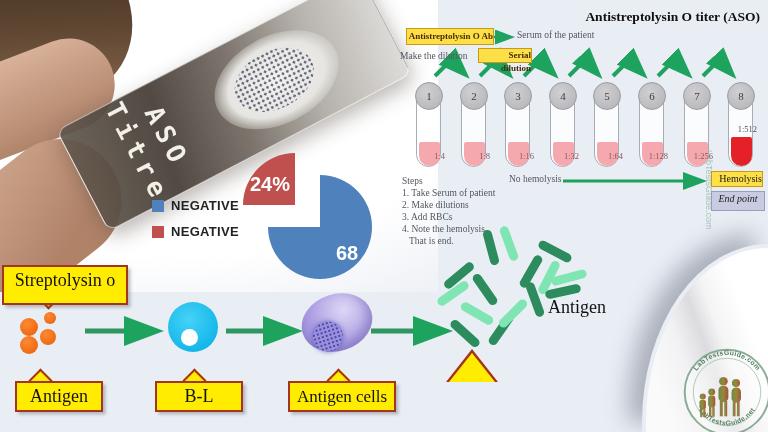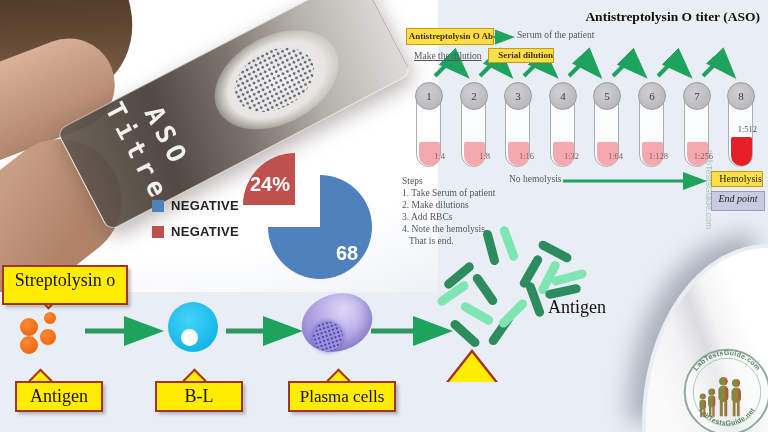--- a/index.html
+++ b/index.html
@@ -37,24 +37,24 @@
           font-size:13px;font-weight:600;color:#222;letter-spacing:.3px;margin-top:12px;}
   .legend-item{display:flex;align-items:center;margin-bottom:11px;}
   .swatch{width:12px;height:12px;margin-right:7px;display:inline-block;}
   .swatch.blue{background:#4f81bd;} .swatch.red{background:#c0504d;}
   
   .title{position:absolute;left:510px;top:9px;width:250px;text-align:right;z-index:3;
          font-size:13.5px;font-weight:bold;color:#101010;}
   .ybox{background:#fde047;border:1px solid #c99a18;color:#4a2a08;text-align:right;z-index:3;
         position:absolute;font-weight:bold;box-sizing:border-box;}
   .ab-box{left:406px;top:28px;width:88px;height:17px;font-size:9px;line-height:15px;}
-  .serial-box{left:488px;top:48px;width:66px;height:15px;font-size:9px;line-height:13px;}
+  .serial-box{left:478px;top:48px;width:54px;height:15px;font-size:9px;line-height:13px;}
   .small-note{position:absolute;z-index:3;font-size:9.5px;color:#55555f;}
   .serum-label{left:517px;top:30px;}
-  .make-dilution{left:414px;top:51px;text-decoration:underline;}
+  .make-dilution{left:400px;top:51px;}
   .no-hemolysis{left:509px;top:174px;}
   
   .tube{position:absolute;top:82px;width:32px;height:88px;z-index:3;}
   .tube-body{position:absolute;left:3px;top:13px;width:23px;height:70px;
              border:1.5px solid #a7adb5;border-radius:4px 4px 13px 13px;background:rgba(255,255,255,.8);}
   .tube-liquid{position:absolute;left:5.5px;bottom:4px;width:21px;height:24px;
              background:#f5a9af;border-radius:2px 2px 11px 11px;}
   .tube-dilution{position:absolute;left:0;right:0;bottom:9px;text-align:right;
              font-size:8.5px;color:#8c5660;}
   .tube-cap{position:absolute;left:2px;top:0;width:26px;height:26px;border-radius:50%;
@@ -253,21 +253,21 @@
   <div class="cell-bl">
     <div class="cell-bl-inner"></div>
   </div>
   <div class="spike up" style="left:186px;top:372px"></div>
   <div class="callout co-bl">B-L</div>
 
   <div class="plasma">
     <div class="plasma-nucleus"></div>
   </div>
   <div class="spike up" style="left:330px;top:372px"></div>
-  <div class="callout co-plasma">Plasma cells</div>
+  <div class="callout co-plasma">Antigen cells</div>
 
   <div class="rods">
     <div class="rod d" style="left:48px;top:10px;transform:rotate(75deg)"></div>
     <div class="rod m" style="left:66px;top:6px;transform:rotate(70deg)"></div>
     <div class="rod d" style="left:16px;top:38px;transform:rotate(-40deg)"></div>
     <div class="rod m" style="left:10px;top:56px;transform:rotate(-35deg)"></div>
     <div class="rod d" style="left:42px;top:52px;transform:rotate(55deg)"></div>
     <div class="rod m" style="left:34px;top:76px;transform:rotate(30deg)"></div>
     <div class="rod d" style="left:22px;top:96px;transform:rotate(42deg)"></div>
     <div class="rod d" style="left:58px;top:92px;transform:rotate(-55deg)"></div>

